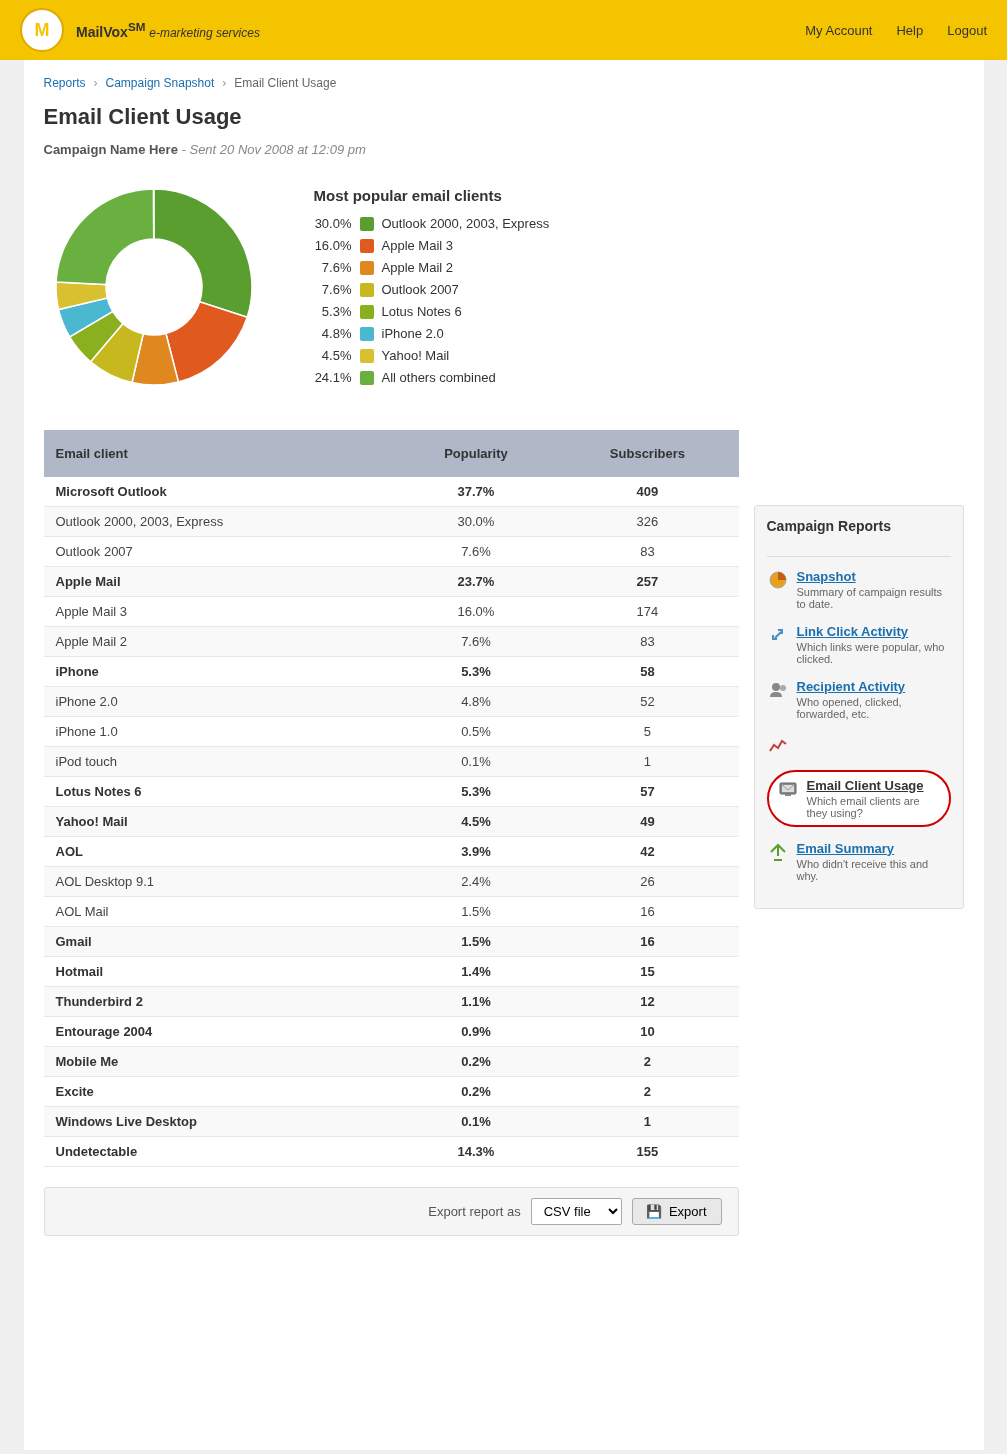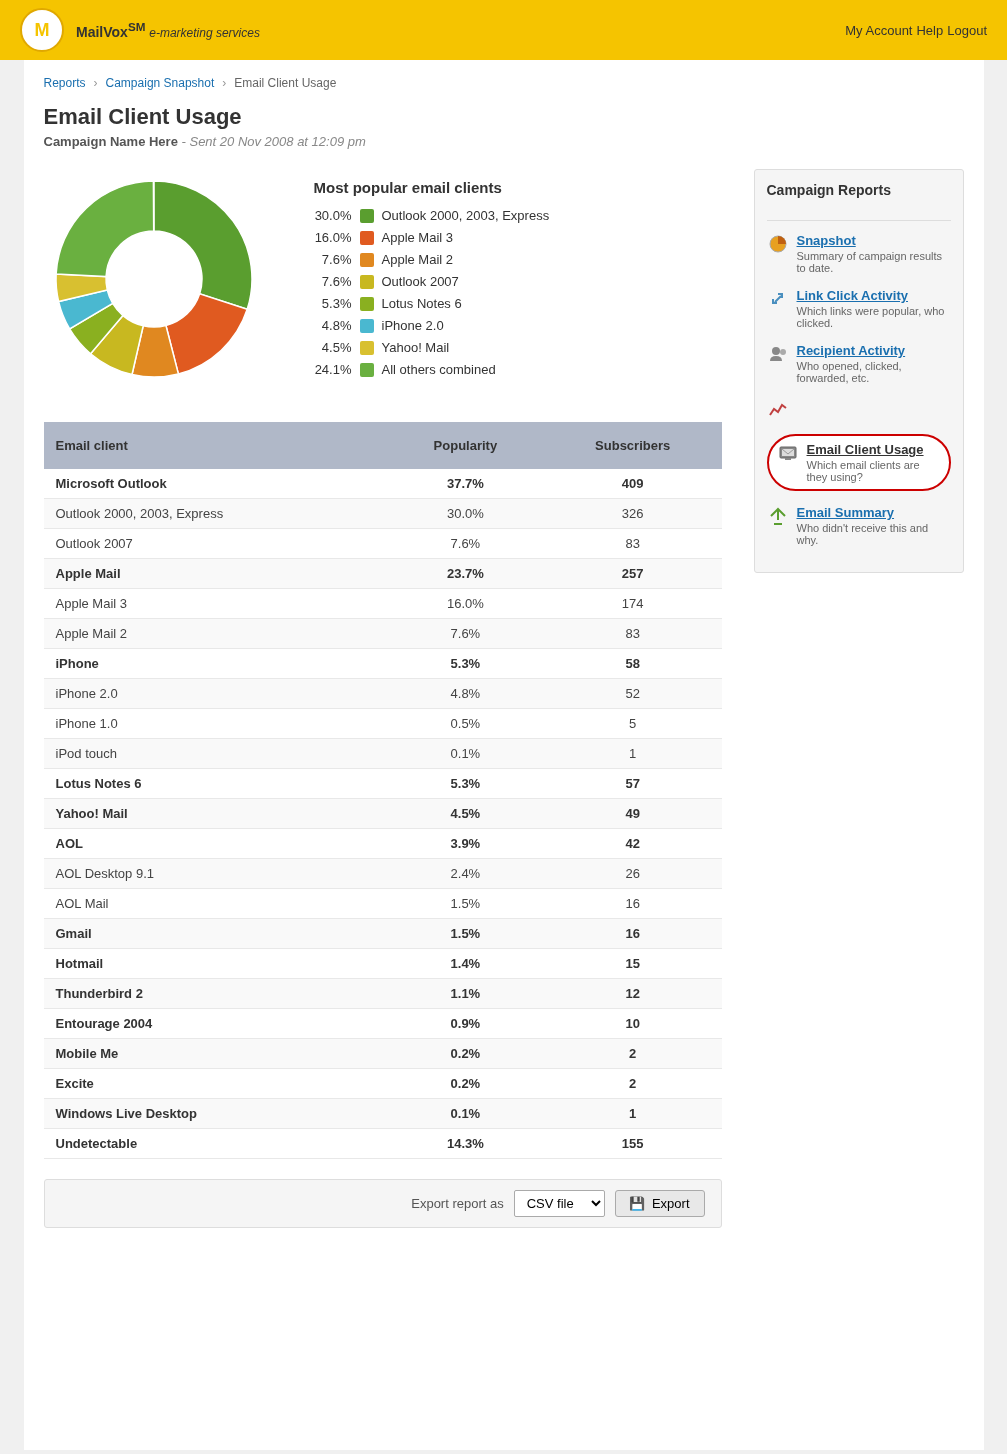--- a/index.html
+++ b/index.html
@@ -18,21 +18,21 @@
     #logo-circle {
       width: 44px; height: 44px;
       background: #fff;
       border-radius: 50%;
       display: flex; align-items: center; justify-content: center;
       font-weight: bold; font-size: 18px; color: #f5c400;
       border: 2px solid #e0a800;
     }
     #brand-text { font-size: 14px; font-weight: bold; color: #333; }
     #brand-text em { font-style: italic; font-weight: normal; font-size: 12px; }
-    #header-right { display: flex; gap: 4px; align-items: center; }
+    #header-right { display: flex; gap: 24px; align-items: center; }
     #header-right a { color: #333; text-decoration: none; font-size: 13px; }
 
     
     #main-container {
       max-width: 960px;
       margin: 0 auto;
       background: #fff;
       padding: 16px 20px 30px;
       min-height: 1390px;
     }
@@ -45,26 +45,26 @@
       display: flex; align-items: center; gap: 8px;
     }
     #breadcrumb a { color: #1a6faf; text-decoration: none; }
     #breadcrumb .sep { color: #999; }
 
     
     #page-title-area {
       margin-bottom: 20px;
     }
     #page-title { font-size: 22px; font-weight: bold; color: #333; }
-    #campaign-name { font-size: 13px; color: #555; margin-top: 4px; }
+    #campaign-name { font-size: 13px; color: #555; margin-top: 12px; }
     #campaign-name strong { font-weight: bold; }
     #campaign-name .sent-info { color: #888; font-style: italic; }
 
     
-    #content-layout { display: flex; gap: 32px; }
+    #content-layout { display: flex; gap: 15px; align-items: center; }
     #left-content { flex: 1; }
     #right-sidebar { width: 210px; flex-shrink: 0; }
 
     
     #chart-section {
       display: flex;
       gap: 30px;
       margin-bottom: 30px;
       align-items: flex-start;
     }

